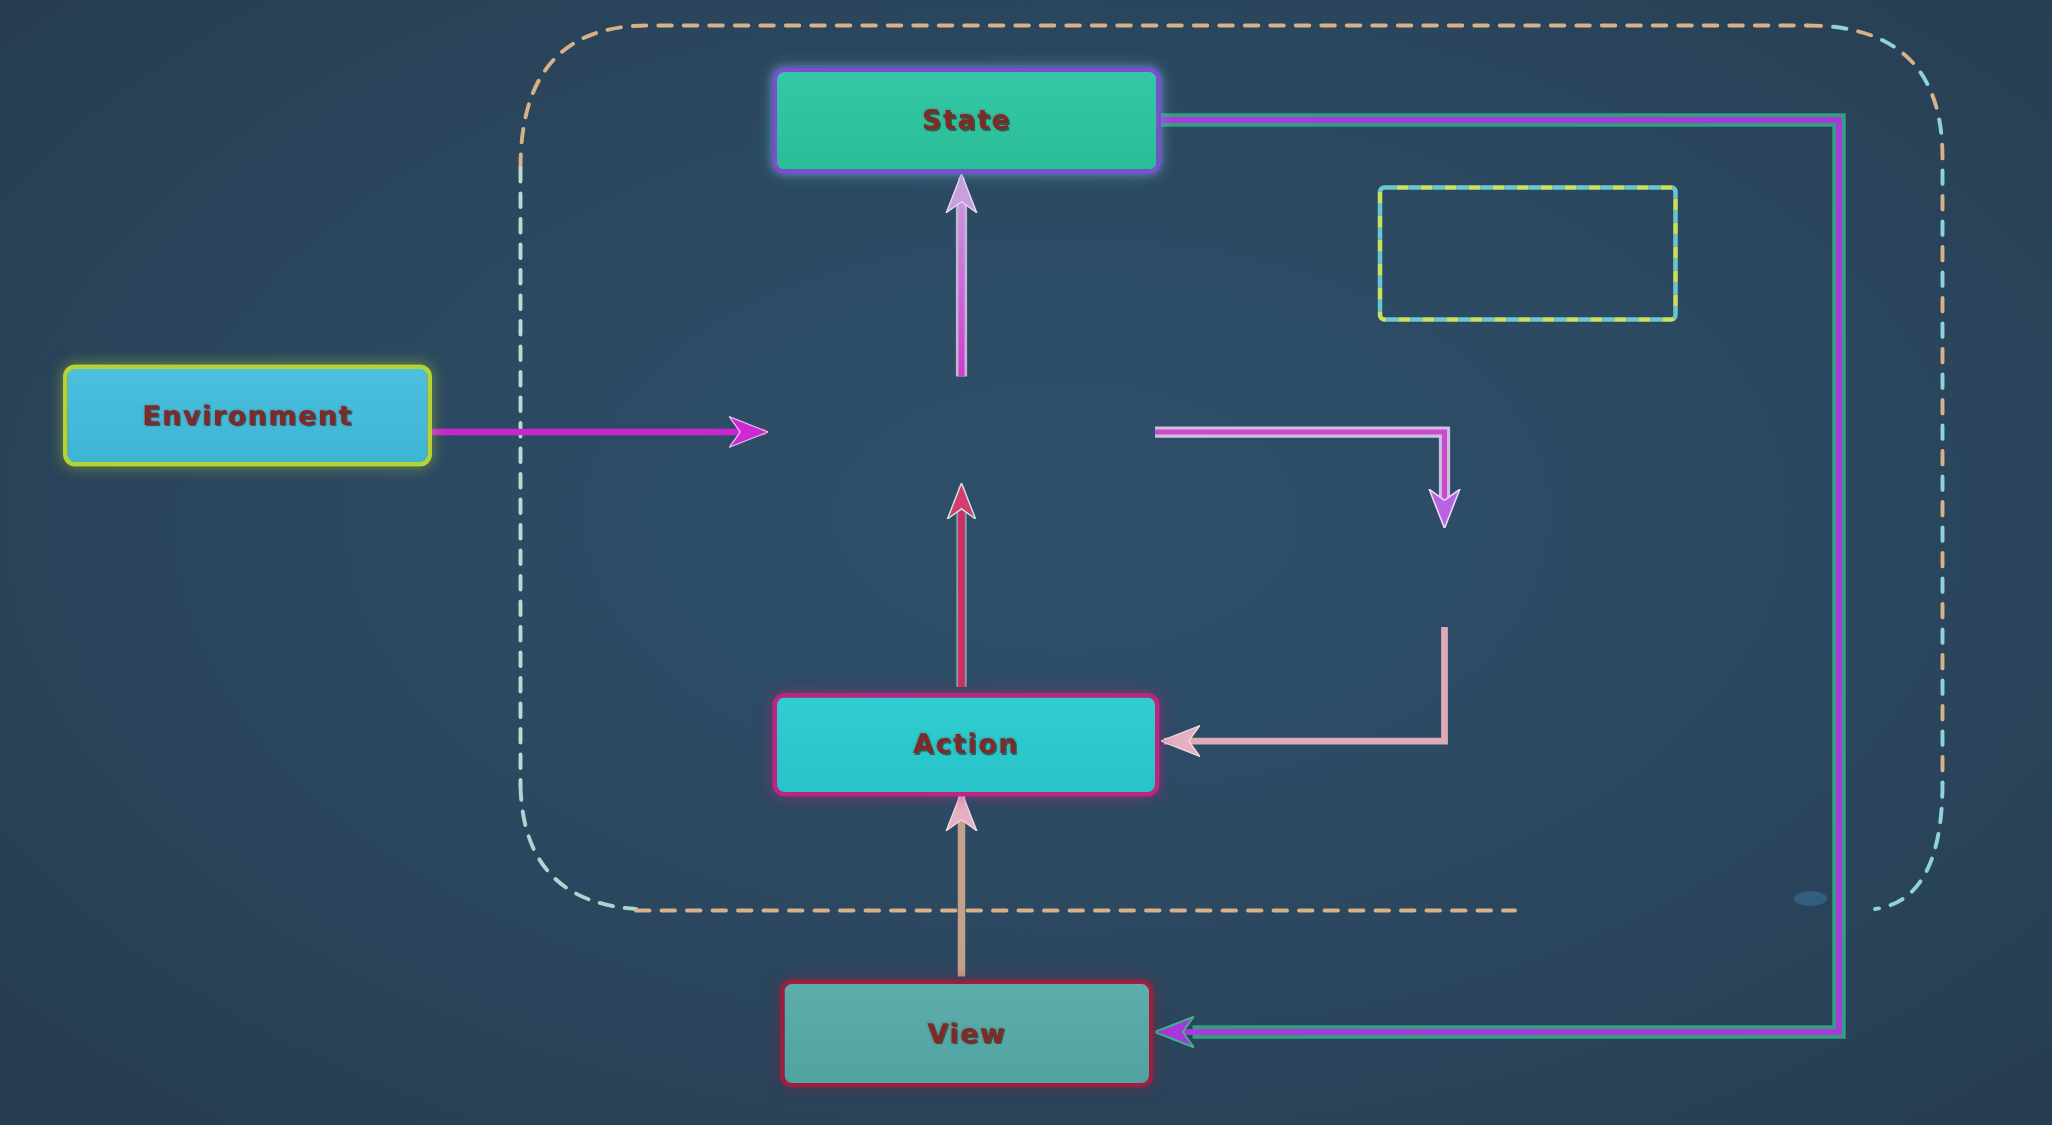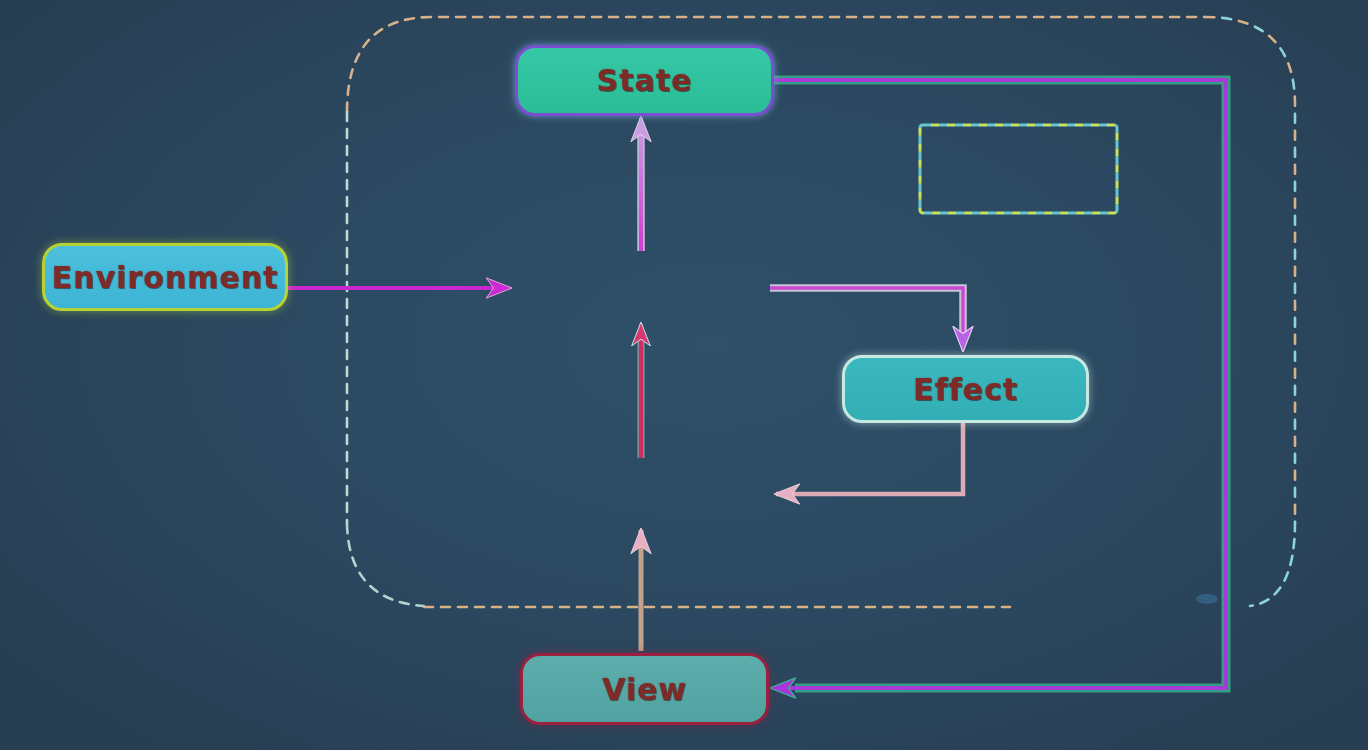--- a/index.html
+++ b/index.html
@@ -8,22 +8,22 @@
     width:1368px;height:750px;
     overflow:hidden;
     background:
       radial-gradient(ellipse 900px 520px at 52% 46%, #2f506a 0%, #2b4860 55%, #273e52 100%);
     font-family:"DejaVu Sans","Liberation Sans",sans-serif;
   }
   #wires{position:absolute;left:0;top:0;z-index:1;}
   .node{
     position:absolute;z-index:2;
     display:flex;align-items:center;justify-content:center;
-    border-radius:20px;
-    font-weight:700;font-size:30px;letter-spacing:1px;
+    border-radius:8px;
+    font-weight:700;font-size:18px;letter-spacing:1px;
     color:#7e2a26;
     text-shadow:1px 1px 0 rgba(45,8,8,.5), 0 0 2px rgba(90,25,20,.35);
   }
   #n-state{left:515px;top:45px;width:253px;height:65px;
     background:linear-gradient(#36c8a6,#2abd97);
     border:3px solid #7a4fd0;
     box-shadow:0 0 10px rgba(100,220,190,.45),0 0 5px rgba(122,79,208,.85);}
   #n-environment{left:42px;top:243px;width:240px;height:62px;
     background:linear-gradient(#4cc0dd,#3eb4d5);
     border:3px solid #b6d335;
@@ -122,18 +122,18 @@
 
     <path d="M963,418 L963,494 L776,494" stroke="#ddabb5" stroke-width="4.5" fill="none" marker-end="url(#ah-pink)"></path>
   </svg>
 
   <div class="node" id="n-state">State</div>
 
 
   <div class="node" id="n-environment">Environment</div>
 
 
-  <div class="node" id="n-effect">Effect</div>
 
+  <div class="node" id="n-action">Action</div>
 
   <div class="node" id="n-view">View</div>
 
 </div>
 
 </body></html>

